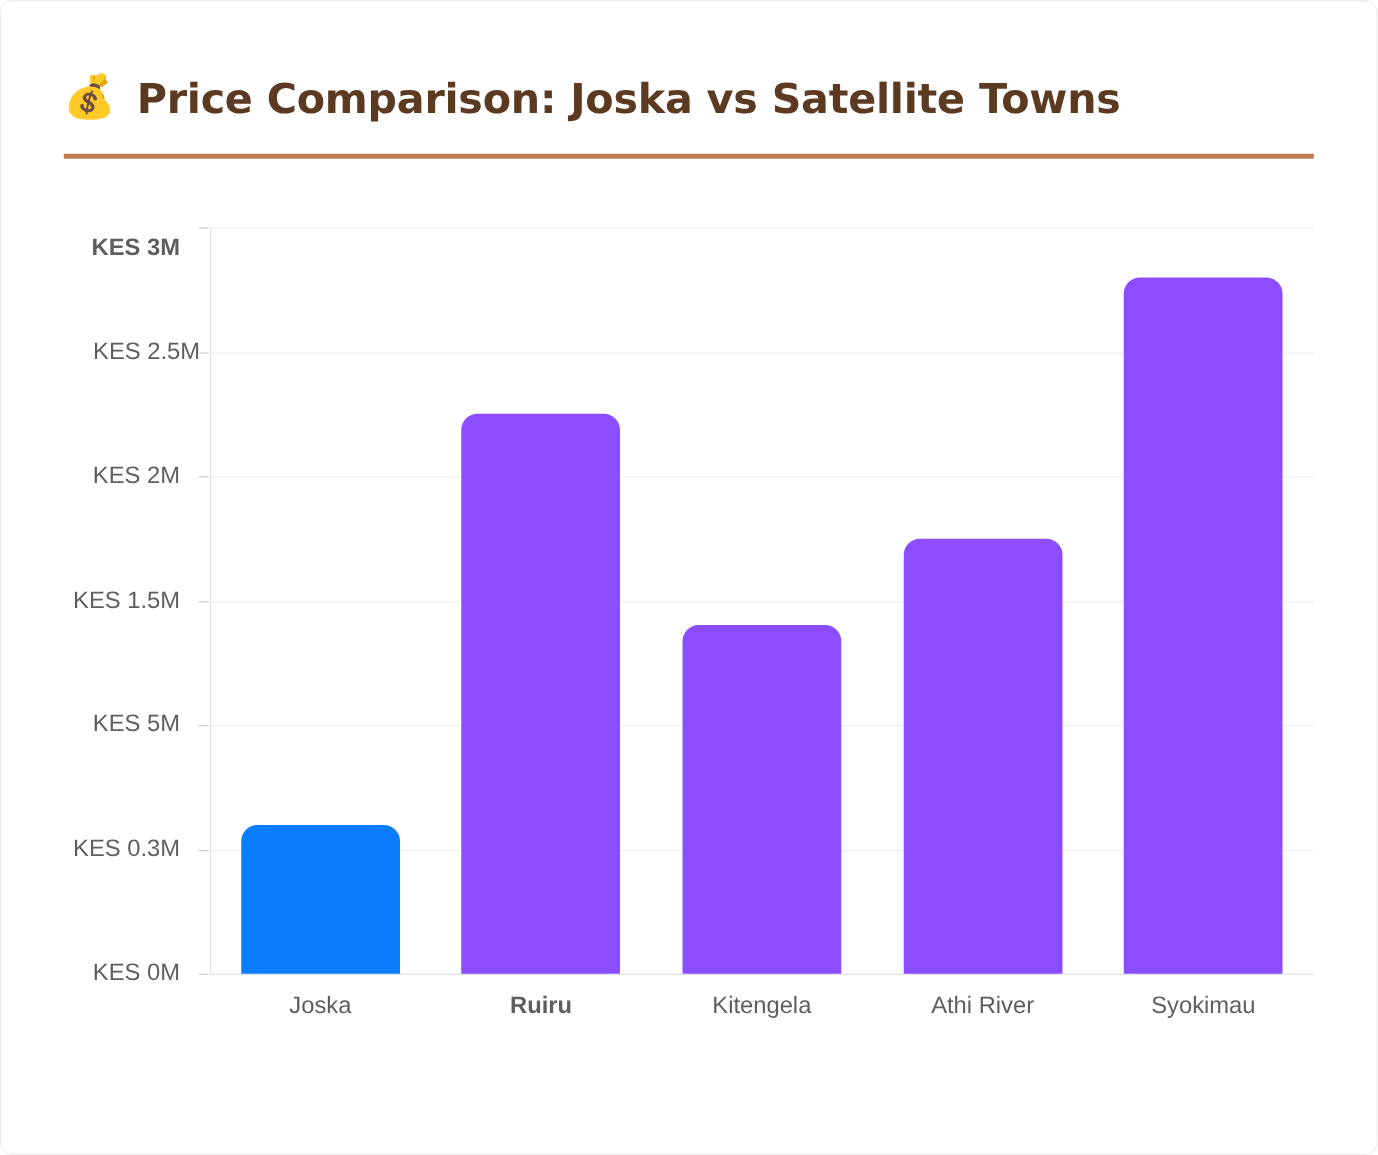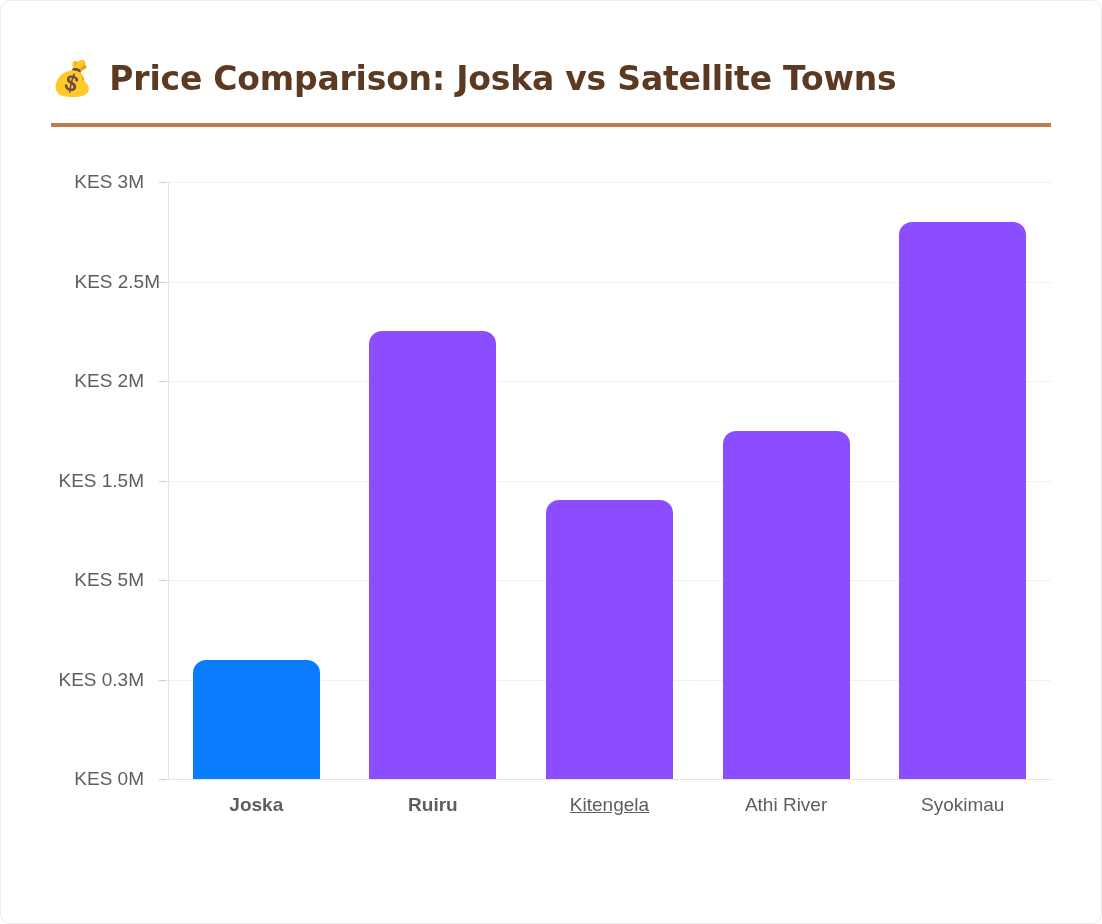--- a/index.html
+++ b/index.html
@@ -188,21 +188,21 @@
         <div class="ytick-label" style="top: 678.5px; left: 0px; width: 143px; position: absolute;">KES 0.3M</div>
         <div class="ytick-mark" style="position: absolute; top: 678.5px; left: 158px;"></div>
         <div class="ytick-label" style="top: 579px; left: 0px; width: 143px; position: absolute;">KES 5M</div>
         <div class="ytick-mark" style="position: absolute; top: 579px; left: 158px;"></div>
         <div class="ytick-label" style="top: 479.5px; left: 0px; width: 143px; position: absolute;">KES 1.5M</div>
         <div class="ytick-mark" style="position: absolute; top: 479.5px; left: 158px;"></div>
         <div class="ytick-label" style="top: 380px; left: 0px; width: 143px; position: absolute;">KES 2M</div>
         <div class="ytick-mark" style="position: absolute; top: 380px; left: 158px;"></div>
         <div class="ytick-label" style="top: 280.5px; left: 16px; width: 143px; position: absolute;">KES 2.5M</div>
         <div class="ytick-mark" style="position: absolute; top: 280.5px; left: 158px;"></div>
-        <div class="ytick-label" style="top: 181px; left: 0px; width: 143px; position: absolute;">KES 3M</div>
+        <div class="ytick-label" style="top: 198px; left: 0px; width: 143px; position: absolute; font-weight: bold;">KES 3M</div>
         <div class="ytick-mark" style="position: absolute; top: 181px; left: 158px;"></div>
       </div>
 
     <div class="bars" id="bars">
         <div class="bar-slot" style="left: 24.8px; width: 127px;">
           <div class="bar" title="Joska" style="height: 119.4px; background: rgb(10, 124, 255);"></div>
         </div>
         <div class="bar-slot" style="left: 201.4px; width: 127px;">
           <div class="bar" title="Ruiru" style="height: 447.75px; background: rgb(139, 77, 255);"></div>
         </div>
@@ -211,21 +211,21 @@
         </div>
         <div class="bar-slot" style="left: 554.6px; width: 127px;">
           <div class="bar" title="Athi River" style="height: 348.25px; background: rgb(139, 77, 255);"></div>
         </div>
         <div class="bar-slot" style="left: 731.2px; width: 127px;">
           <div class="bar" title="Syokimau" style="height: 557.2px; background: rgb(139, 77, 255);"></div>
         </div>
       </div>
 
     <div class="xlabels" id="xlabels">
-        <div class="xlabel" style="left: 0px; width: 176.6px; font-weight: bold;">Joska</div>
+        <div class="xlabel" style="left: 0px; width: 176.6px;">Joska</div>
         <div class="xlabel" style="left: 176.6px; width: 176.6px; font-weight: bold;">Ruiru</div>
-        <div class="xlabel" style="left: 353.2px; width: 176.6px; text-decoration: underline;">Kitengela</div>
+        <div class="xlabel" style="left: 353.2px; width: 176.6px;">Kitengela</div>
         <div class="xlabel" style="left: 529.8px; width: 176.6px;">Athi River</div>
         <div class="xlabel" style="left: 706.4px; width: 176.6px;">Syokimau</div>
       </div>
 
   </div>
 </div>
 
 </body></html>

